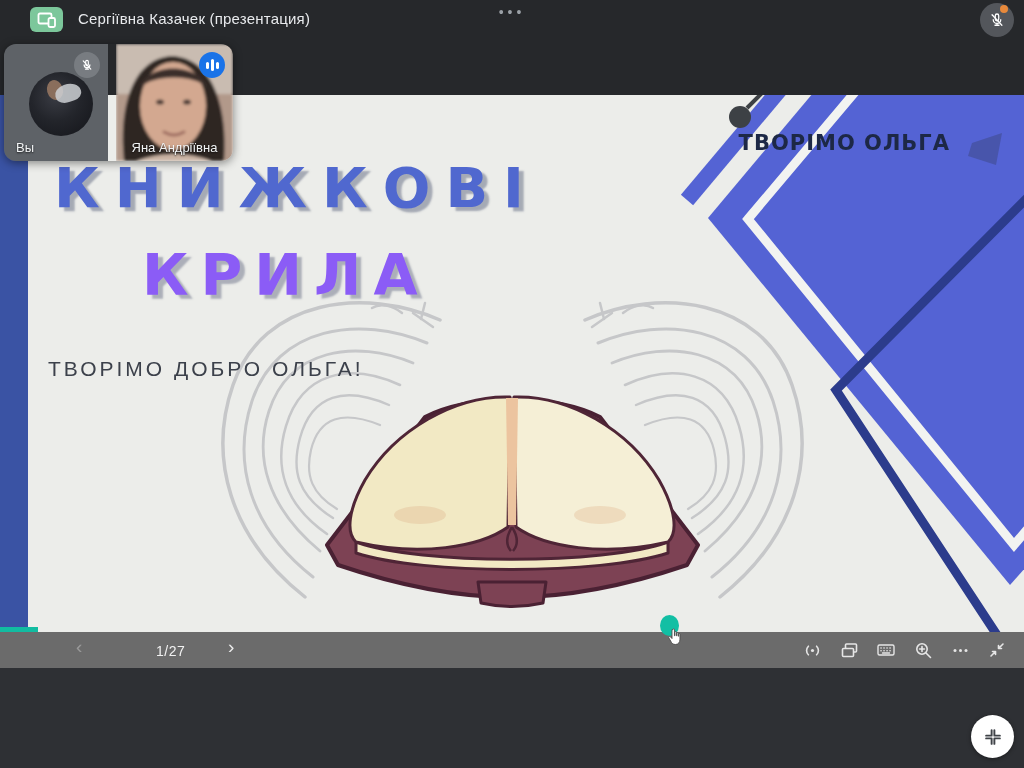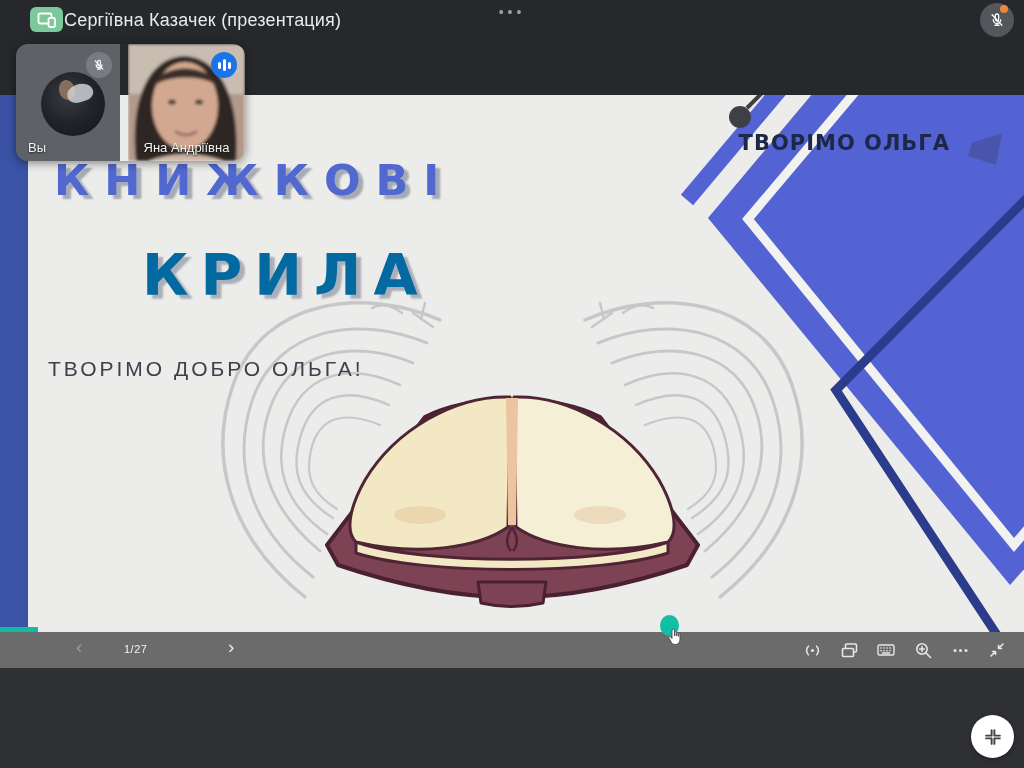--- a/index.html
+++ b/index.html
@@ -4,30 +4,30 @@
 <style>
   * { margin:0; padding:0; box-sizing:border-box; }
   html,body { width:1024px; height:768px; overflow:hidden; background:#2E3034;
               font-family:"Liberation Sans", sans-serif; }
   #screen { position:relative; width:1024px; height:768px; background:#2E3034; }
 
   
   .top-area { position:absolute; left:0; top:0; width:1024px; height:95px; background:#26282B; }
   .share-chip { position:absolute; left:30px; top:7px; width:33px; height:25px; border-radius:6px;
                 background:#7CC79B; display:flex; align-items:center; justify-content:center; }
-  .bar-title { position:absolute; left:64px; top:10px; color:#E8EAED; font-size:18px; letter-spacing:.2px; }
+  .bar-title { position:absolute; left:78px; top:10px; color:#E8EAED; font-size:15px; letter-spacing:.2px; }
   .menu-dots { position:absolute; left:0; right:0; top:4px; text-align:center; color:#9AA0A6;
                font-size:14px; letter-spacing:4px; }
   .mic-btn { position:absolute; right:10px; top:3px; width:34px; height:34px; border-radius:50%;
              background:#53565B; display:flex; align-items:center; justify-content:center; }
   .notif-dot { position:absolute; right:6px; top:2px; width:8px; height:8px; border-radius:50%;
                background:#E8893B; }
 
   
-  .tiles { position:absolute; left:16px; top:44px; width:229px; height:117px; border-radius:12px;
+  .tiles { position:absolute; left:4px; top:44px; width:229px; height:117px; border-radius:12px;
            overflow:hidden; display:flex; box-shadow:0 2px 10px rgba(0,0,0,.45); z-index:60; }
   .tile { position:relative; height:100%; }
   .tile-you { width:112px; background:#5E6267; }
   .tile-video { width:117px;margin-left:8px; }
   .avatar { position:absolute; left:25px; top:28px; width:64px; height:64px; border-radius:50%;
             background:radial-gradient(circle at 42% 38%, #3a3c44 0%, #23252b 45%, #131419 100%);
             overflow:hidden; }
   .avatar::after { content:""; position:absolute; left:26px; top:12px; width:26px; height:18px;
             background:#cdd0d4; border-radius:50% 60% 40% 50%; transform:rotate(-20deg); opacity:.85; }
   .avatar::before { content:""; position:absolute; left:18px; top:8px; width:16px; height:20px;
@@ -41,37 +41,37 @@
   .tile-label { position:absolute; left:0; bottom:6px; width:100%; padding:0 12px; color:#F1F3F4;
                 font-size:13px; text-shadow:0 1px 2px rgba(0,0,0,.7); white-space:nowrap; }
   .tile-video .tile-label { text-align:center; padding:0 4px; }
 
   
   .slide { position:absolute; left:0; top:95px; width:1024px; height:537px; background:#ECEDEA;
            overflow:hidden; }
   .slide svg.deco { position:absolute; left:0; top:0; }
   .left-band { position:absolute; left:0; top:0; width:28px; height:537px; background:#3A53A4; }
   .slide-title1 { position:absolute; left:54px; top:60px; font-family:"DejaVu Sans", sans-serif;
-    font-size:43px; font-weight:bold; letter-spacing:15px; color:#5068CF;
+    font-size:56px; font-weight:bold; letter-spacing:15px; color:#5068CF;
     text-shadow:5px 4px 2px rgba(108,114,136,.55); }
   .slide-title2 { position:absolute; left:142px; top:147px; font-family:"DejaVu Sans", sans-serif;
-    font-size:57px; font-weight:bold; letter-spacing:12px; color:#0369a1;
+    font-size:57px; font-weight:bold; letter-spacing:12px; color:#8b5cf6;
     text-shadow:5px 4px 2px rgba(108,114,136,.5); }
   .slide-subtitle { position:absolute; left:48px; top:262px; font-size:21px; letter-spacing:3px;
     color:#3C414B; font-weight:500; }
   .slide-authors { position:absolute; right:74px; top:33px; text-align:right; color:#1D2846;
     font-size:21px; font-weight:bold; letter-spacing:1px; line-height:31px;
     font-family:"DejaVu Sans", sans-serif; }
 
   
   .progress-teal { position:absolute; left:0; top:627px; width:38px; height:5px; background:#12BCA1; z-index:30; }
   .ctrl-bar { position:absolute; left:0; top:632px; width:1024px; height:36px; background:#6B6B6B;
               z-index:20; display:flex; align-items:center; }
   .nav-prev { position:absolute; left:76px; top:4px; font-size:19px; color:rgba(240,240,240,.35); }
-  .page-ind { position:absolute; left:124px; top:11px; font-size:11px; color:#F2F2F2; letter-spacing:.5px; }
+  .page-ind { position:absolute; left:156px; top:11px; font-size:14px; color:#F2F2F2; letter-spacing:.5px; }
   .nav-next { position:absolute; left:228px; top:4px; font-size:19px; color:#ECECEC; }
   .ctrl-icons { position:absolute; right:14px; top:0; height:36px; display:flex; align-items:center; gap:11px; }
   .cicon { width:26px; height:26px; display:flex; align-items:center; justify-content:center; border-radius:4px; }
 
   
   .laser { position:absolute; left:660px; top:615px; width:19px; height:21px; border-radius:50%;
            background:#12BFA4; z-index:45; }
   .hand-cursor { position:absolute; left:665px; top:626px; z-index:46; }
 
   

